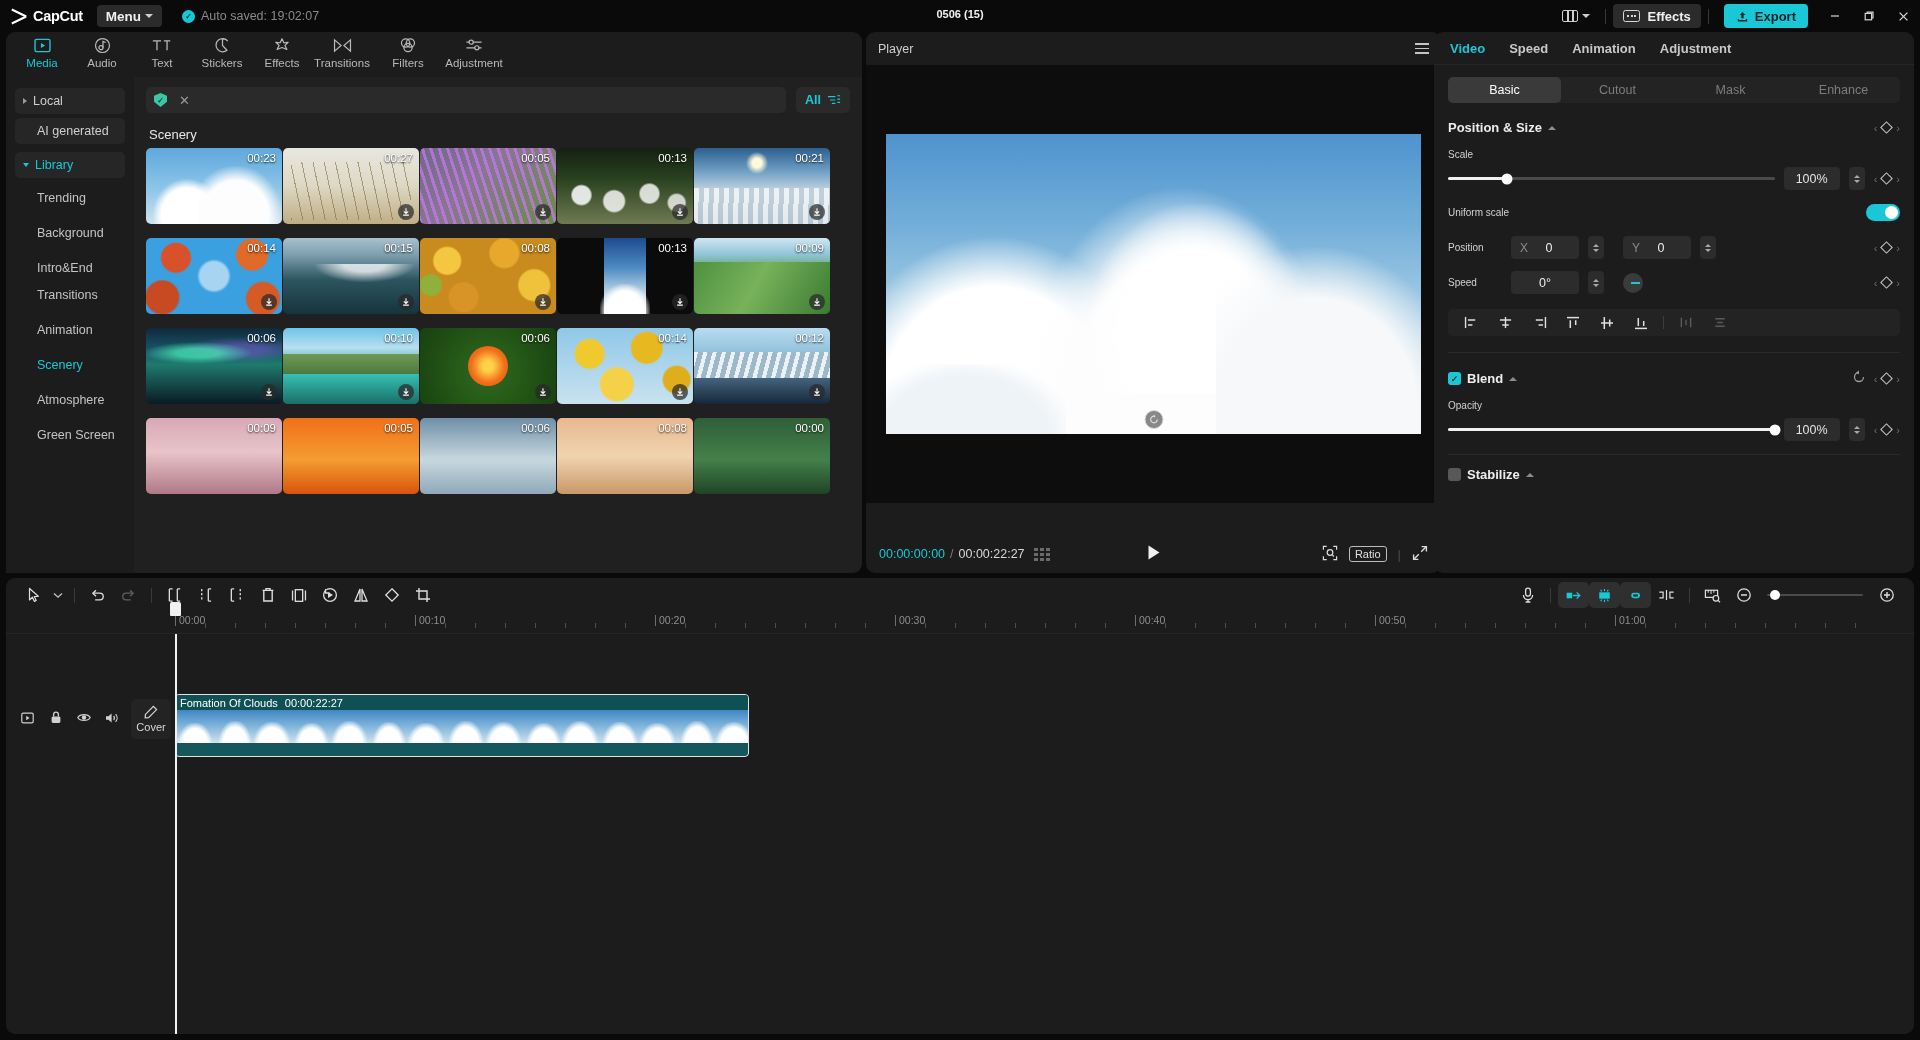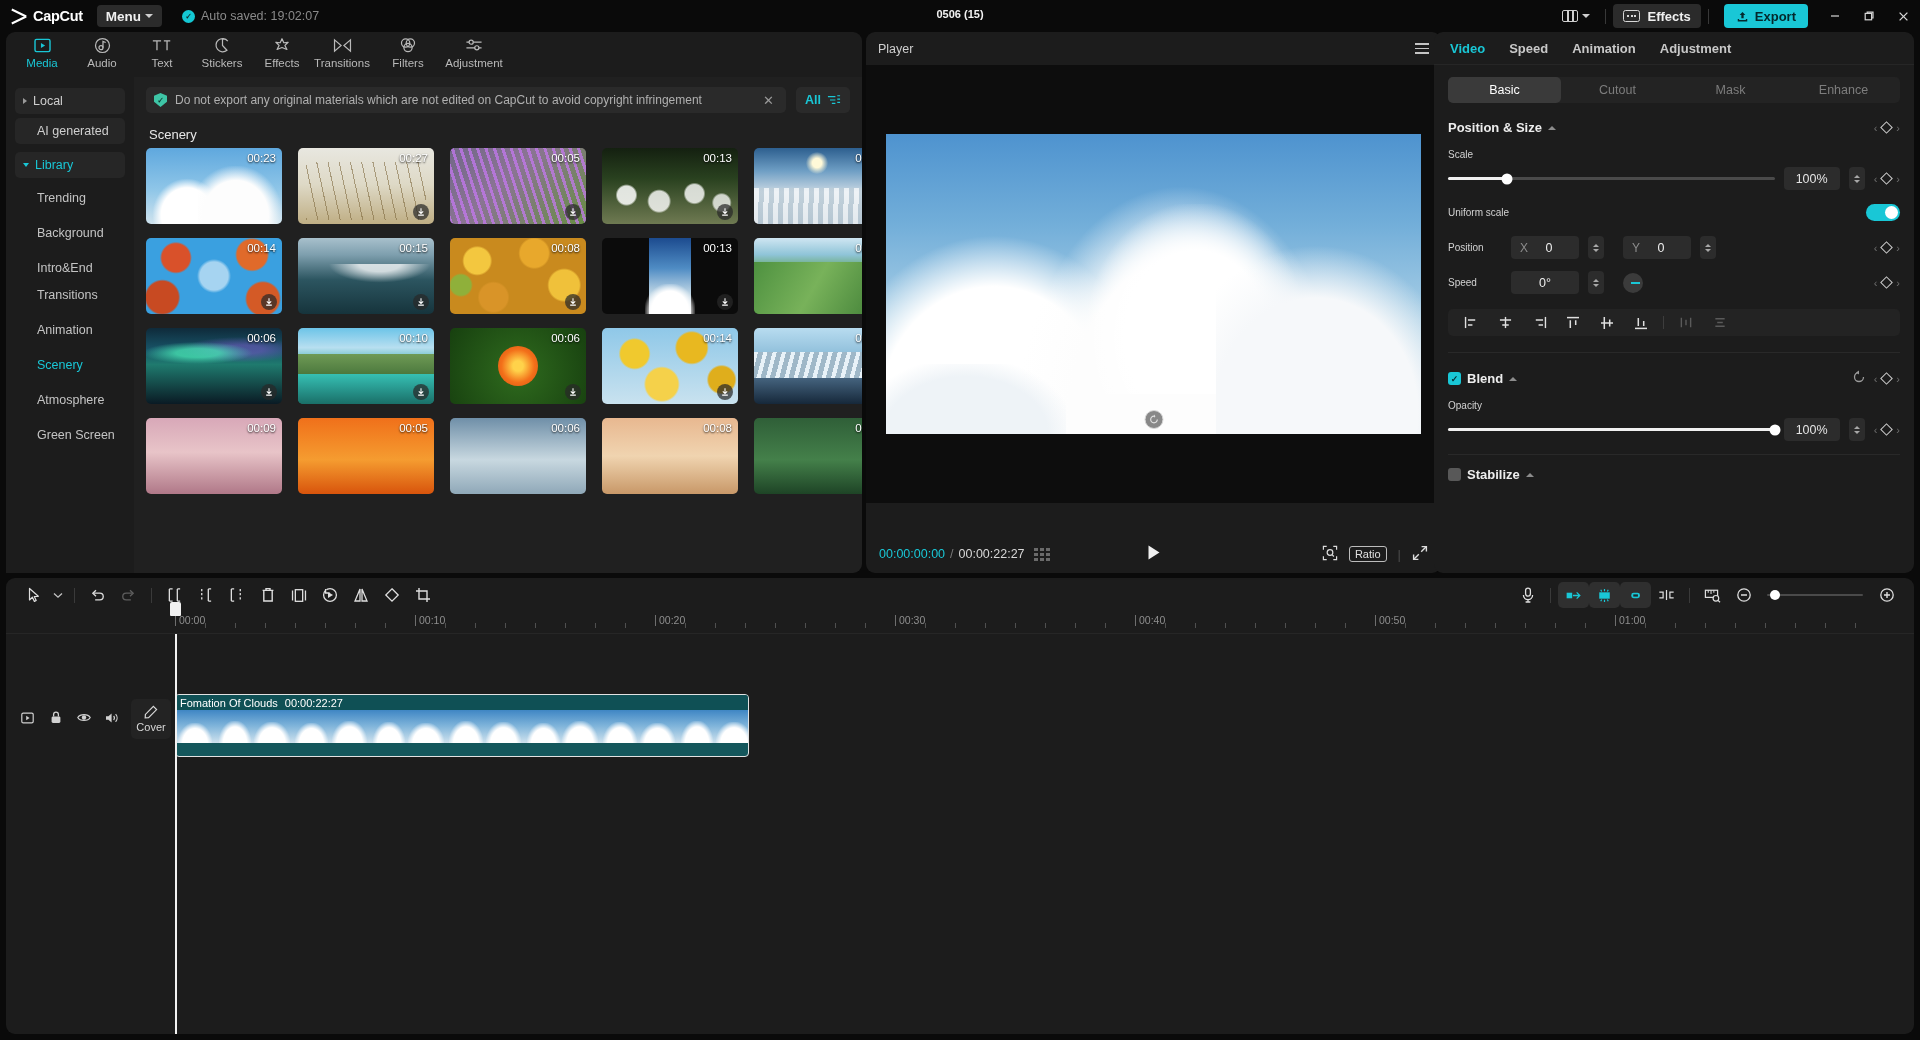--- a/index.html
+++ b/index.html
@@ -93,21 +93,21 @@
             clip-path:polygon(50% 0,100% 20%,100% 62%,50% 100%,0 62%,0 20%);
             display:flex;align-items:center;justify-content:center;
             font-size:8px;color:#0d3b31;font-weight:700; }
   .notice-txt { font-size:12px; color:#b0b0b0; flex:1; }
   .notice-x { color:#9a9a9a; font-size:13px; cursor:pointer; padding:0 4px; }
   .all-btn { height:26px; padding:0 9px; background:#2a2a2a; border-radius:5px;
              display:flex; align-items:center; gap:6px; cursor:pointer; }
   .all-txt { font-size:12.5px; color:#19c7d6; font-weight:600; }
   .sec-title { font-size:13px; color:#e8e8e8; padding:14px 0 6px 15px; font-weight:400; }
   .grid { padding:0 12px; display:grid; grid-template-columns:repeat(5,136px);
-          gap:14px 16px; }
+          gap:14px 1px; }
   .thumb { width:136px; height:76px; border-radius:5px; position:relative;
            overflow:hidden; background:#111; cursor:pointer; }
   .thumb .dur { position:absolute; right:6px; top:4px; font-size:11.5px;
                 color:#fff; text-shadow:0 1px 2px rgba(0,0,0,.9); }
   .dl { position:absolute; right:5px; bottom:4px; width:16px; height:16px;
         border-radius:50%; background:rgba(40,40,40,.72);
         display:flex; align-items:center; justify-content:center; }
   .dl svg { width:10px; height:10px; }
   .thumb.letterbox { background:#0b0b0b; }
   .thumb.letterbox .inner { position:absolute; left:50%; transform:translateX(-50%);
@@ -422,21 +422,20 @@
       </div>
     <div class="side-item sub">
       <span>Green Screen</span>
       </div>
   </div>
 
   <div class="mediapanel">
     <div class="notice-row">
       <div class="notice">
         <span class="shield">✓</span>
-        <span class="notice-txt">Do not export any original materials which are not edited on CapCut to avoid copyright infringement</span>
         <span class="notice-x">✕</span>
       </div>
       <div class="all-btn">
         <span class="all-txt">All</span>
         <svg width="14" height="12" viewBox="0 0 15 12">
           <path d="M1 2.3 H9 M3.2 6 H9 M5.2 9.6 H9" stroke="#19c7d6" stroke-width="1.3"></path>
           <path d="M11 1.4 H14 M11 5 H14 M11 8.6 H14" stroke="#19c7d6" stroke-width="1.2"></path>
         </svg>
       </div>
     </div>

